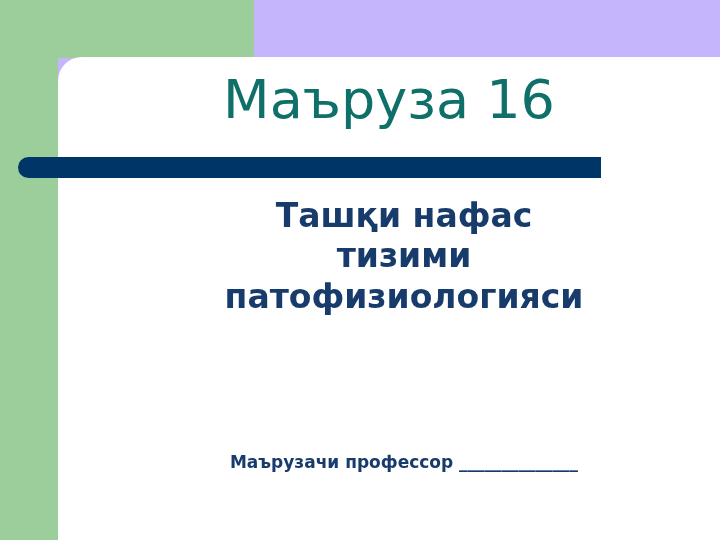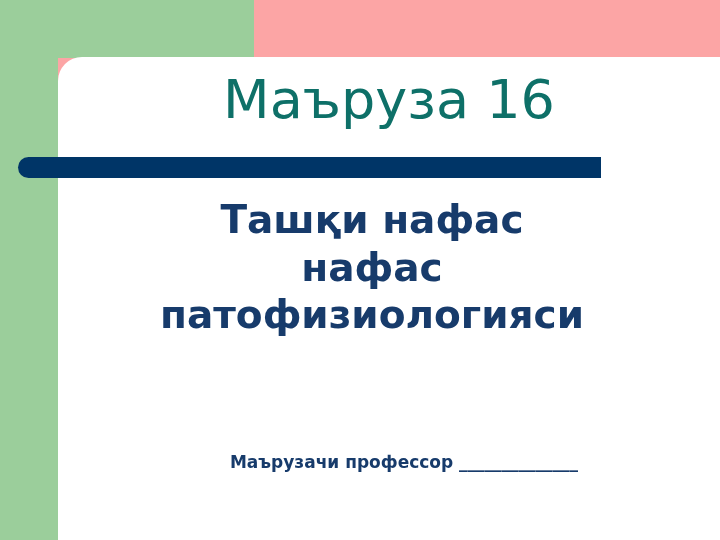--- a/index.html
+++ b/index.html
@@ -6,21 +6,21 @@
     margin: 0;
     padding: 0;
     background: #ffffff;
   }
 
   #slide {
     position: relative;
     width: 720px;
     height: 540px;
     overflow: hidden;
-    background: #fca5a5;
+    background: #c4b5fd;
     font-family: "DejaVu Sans", "Liberation Sans", sans-serif;
   }
 
   
 
   
   .deco-green-strip {
     position: absolute;
     left: 0;
     top: 0;
@@ -77,24 +77,25 @@
     letter-spacing: 0px;
     white-space: nowrap;
   }
 
   .slide-subtitle {
     position: absolute;
     left: 58px;
     top: 196px;
     width: 628px;
     text-align: center;
-    font-size: 39px;
+    font-size: 33px;
     font-weight: bold;
     line-height: 1.22;
     color: #173B6B;
+    padding-left: 32px;
   }
 
   .presenter-line {
     position: absolute;
     left: 58px;
     top: 452px;
     width: 652px;
     text-align: center;
     font-size: 17px;
     font-weight: bold;
@@ -113,19 +114,19 @@
   <div class="deco-green-block"></div>
 
   <div class="deco-white-panel"></div>
 
   <div class="deco-blue-bar"></div>
 
   <div class="slide-title">Маъруза 16</div>
 
   <div class="slide-subtitle">
     <div>Ташқи нафас</div>
-    <div>нафас</div>
+    <div>тизими</div>
     <div>патофизиологияси</div>
   </div>
 
   <div class="presenter-line">Маърузачи профессор ______________</div>
 
 </div>
 
 </body></html>

